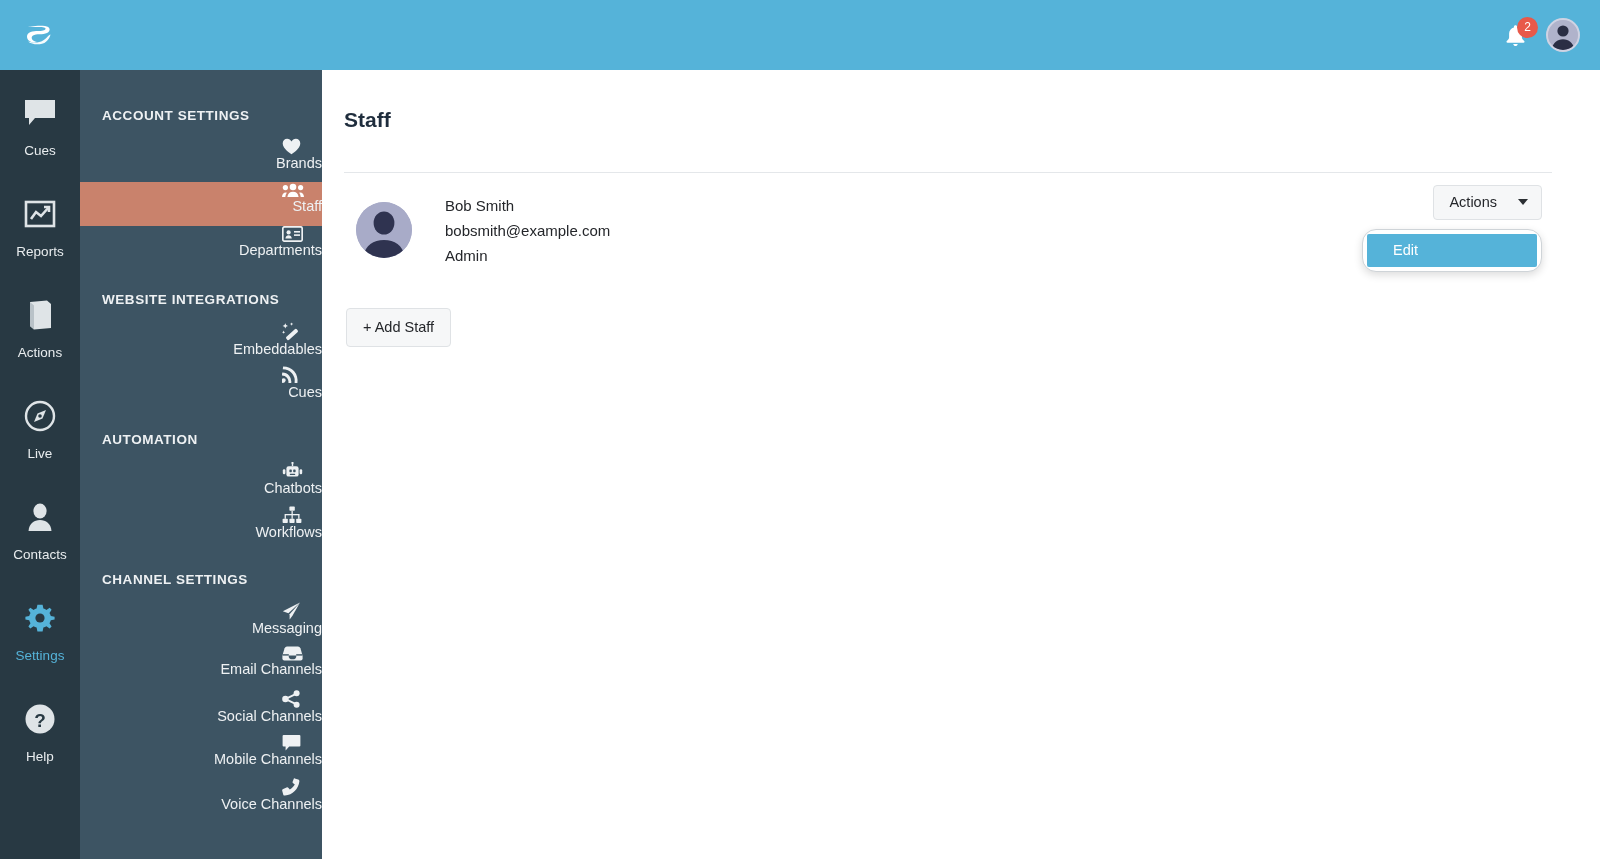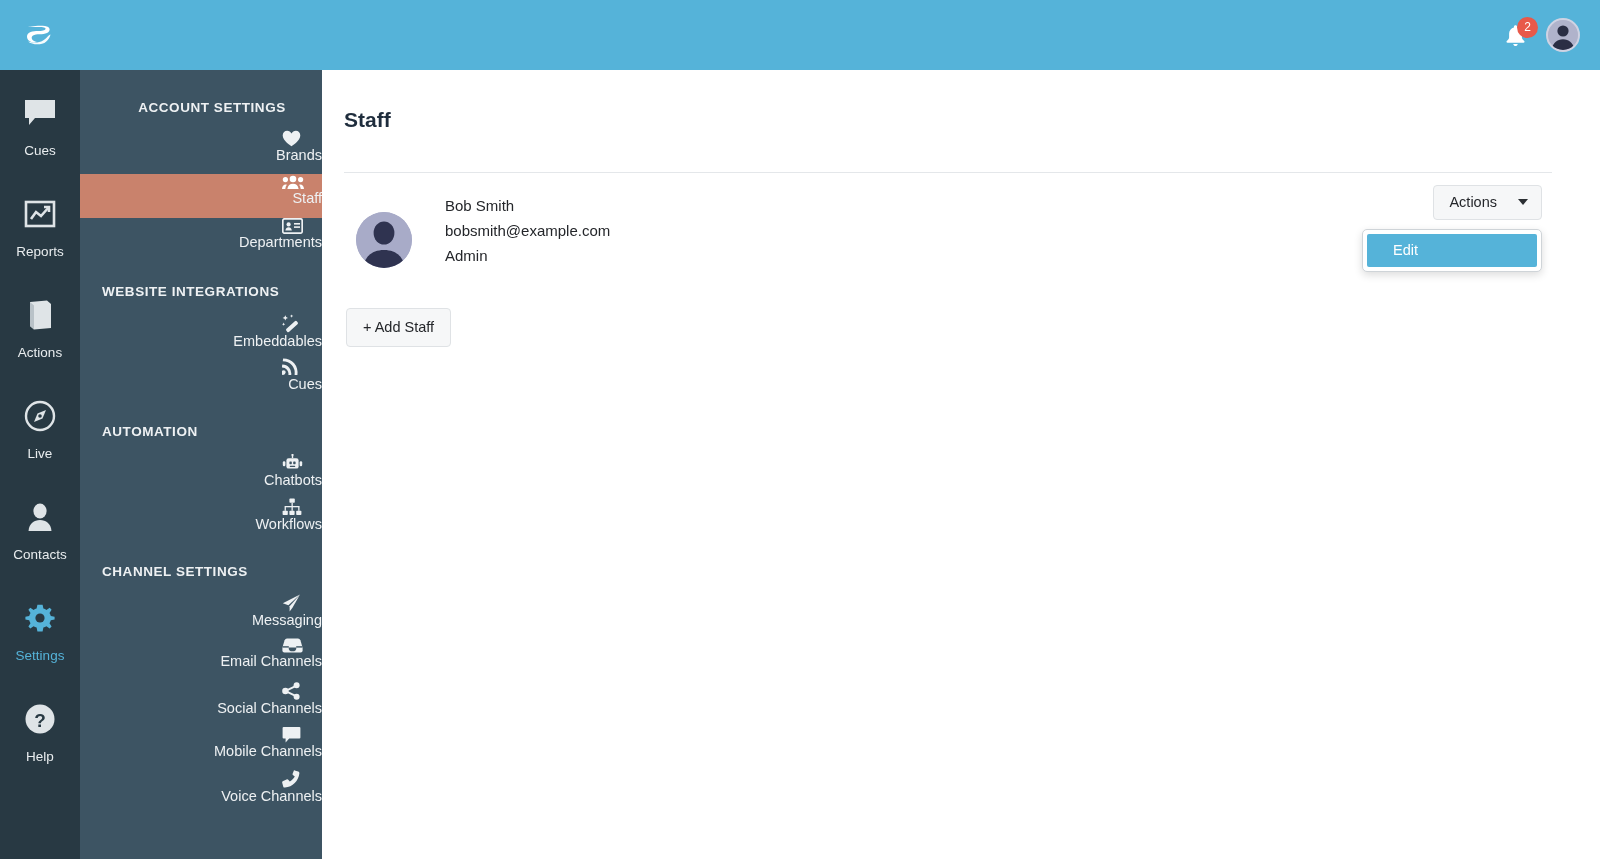--- a/index.html
+++ b/index.html
@@ -125,21 +125,21 @@
     font-size: 13.5px;
     font-weight: bold;
     letter-spacing: 0.55px;
     color: #eef1f3;
     padding: 0 0 0 22px;
     margin-top: 14px;
     margin-bottom: 6px;
     height: 32px;
     line-height: 32px;
   }
-  .side-section.first { margin-top: 8px; text-align: center; }
+  .side-section.first { margin-top: 16px; }
 
   .side-item {
     height: 44px;
     display: flex;
     align-items: flex-end;
     padding-left: 22px;
     cursor: pointer;
     color: #eef1f3;
     font-size: 14.5px;
     flex-direction: column;
@@ -177,21 +177,21 @@
 
   .divider {
     height: 1px;
     background: #e4e7ea;
     margin-top: 40px;
   }
 
   .staff-row {
     position: relative;
     display: flex;
-    align-items: flex-end;
+    align-items: center;
     padding: 18px 0 14px 0;
   }
 
   .staff-avatar {
     width: 56px; height: 56px;
     border-radius: 50%;
     background: #a8abc8;
     position: relative;
     overflow: hidden;
     flex: 0 0 56px;
@@ -236,21 +236,21 @@
     border-top: 6px solid #2b2f33;
   }
 
   .dropdown {
     position: absolute;
     right: 0;
     top: 44px;
     width: 180px;
     background: #ffffff;
     border: 1px solid #cfd4d8;
-    border-radius: 5px;
+    border-radius: 14px;
     padding: 4px;
     box-shadow: 0 3px 8px rgba(0,0,0,0.14);
   }
 
   .dropdown-item {
     background: #55b3d9;
     color: #ffffff;
     font-size: 14.5px;
     padding: 8px 0 9px 26px;
     border-radius: 2px;

